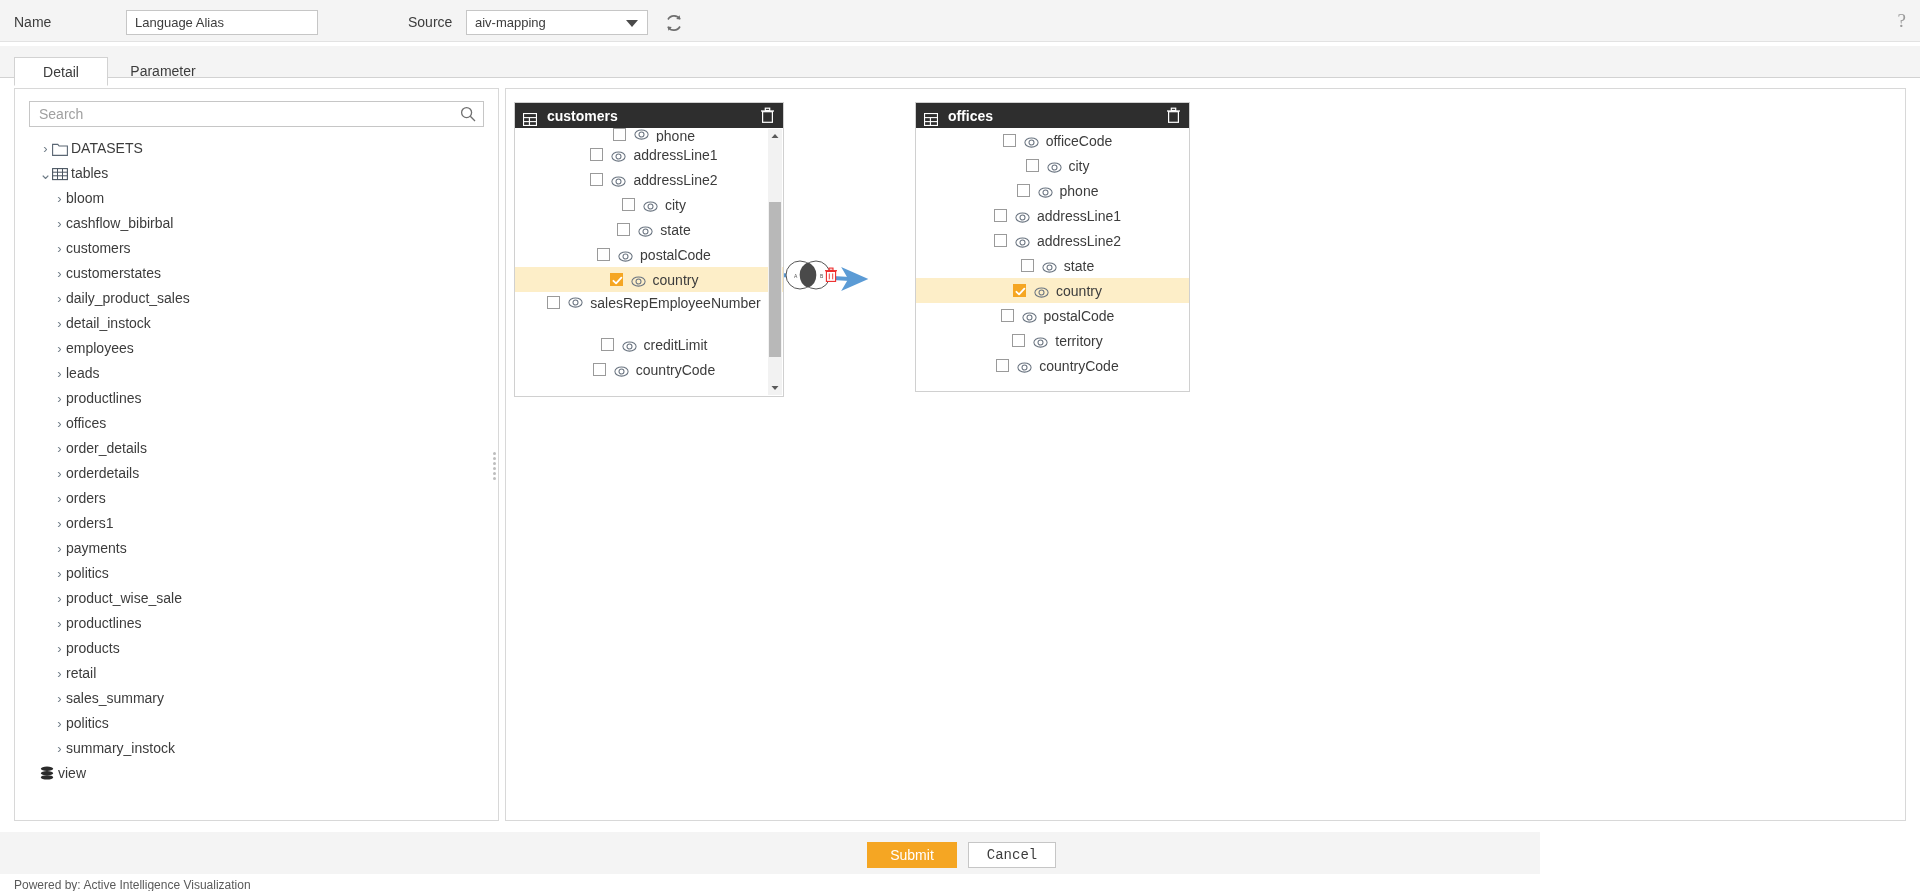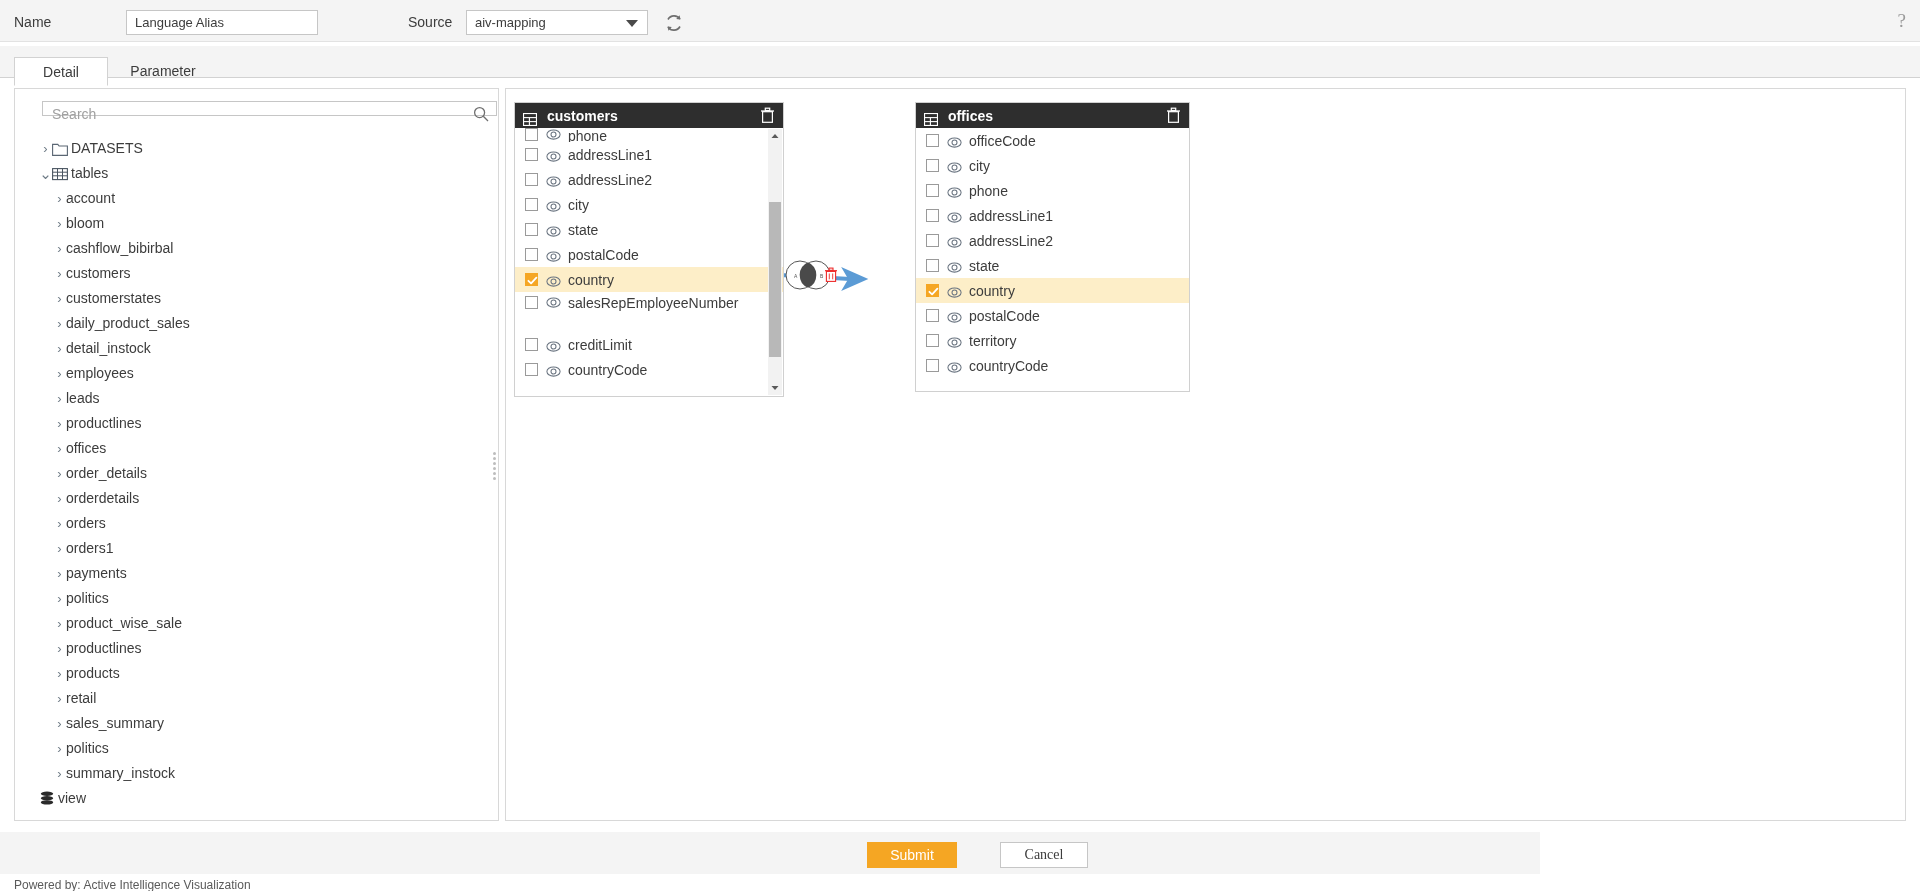--- a/index.html
+++ b/index.html
@@ -152,24 +152,23 @@
 
   
   .leftpanel {
     position: absolute; left: 14px; top: 88px;
     width: 485px; height: 733px;
     background: #fff;
     border: 1px solid #d8d8d8;
   }
   .search-box {
     position: absolute; left: 14px; top: 12px;
-    width: 455px; height: 15px;
+    width: 455px; height: 26px;
     border: 1px solid #c6c6c6;
     background: #fff;
-    margin-left: 13px;
   }
   .search-input {
     position: absolute; left: 0; top: 0;
     width: 420px; height: 24px;
     border: none; outline: none;
     padding-left: 9px;
     font-family: "Liberation Sans", sans-serif;
     font-size: 14px;
     color: #3c3c3c;
     background: transparent;
@@ -258,20 +257,21 @@
   }
   .field-row {
     position: relative;
     height: 25px;
     line-height: 25px;
     padding-left: 10px;
     font-size: 14px;
     color: #3c3c3c;
     white-space: nowrap;
     cursor: pointer;
+    text-align: center;
   }
   .field-row.wrap { height: 40px; line-height: 20px; white-space: normal; }
   .field-row.sel { background: #fdeec8; }
   .cb {
     display: inline-block; vertical-align: middle;
     width: 13px; height: 13px;
     border: 1px solid #9a9a9a;
     background: #fff;
     margin-right: 8px;
     position: relative; top: -1px;
@@ -330,24 +330,23 @@
     font-family: "Liberation Sans", sans-serif;
     font-size: 14px;
     cursor: pointer;
   }
   .btn-cancel {
     position: absolute; left: 968px; top: 10px;
     width: 88px; height: 26px;
     background: #fff;
     border: 1px solid #c6c6c6;
     color: #3c3c3c;
-    font-family: Liberation Serif, serif;
+    font-family: Liberation Mono, monospace;
     font-size: 14px;
     cursor: pointer;
-    margin-left: 32px;
   }
   .powered {
     position: absolute; left: 14px; top: 878px;
     font-size: 12px; color: #5a5a5a;
   }
 </style>
 </head>
 <body>
 
 <div id="app">
@@ -411,21 +410,20 @@
         <div class="tnode lvl0"><span class="chev">›</span><span class="ticon"><svg viewBox="0 0 16 14" width="16" height="14">
               <path d="M0.6 2.4 h5.2 l1.3 1.6 h8.3 v9.4 h-14.8 z" fill="none" stroke="#5a6673" stroke-width="1.1"></path>
             </svg></span><span class="tlabel">DATASETS</span></div>
         <div class="tnode lvl0"><span class="chev" style="font-size: 15px;">⌄</span><span class="ticon"><svg viewBox="0 0 16 14" width="16" height="14">
               <rect x="0.6" y="1.6" width="14.8" height="11" fill="none" stroke="#4a5561" stroke-width="1.1"></rect>
               <line x1="0.6" y1="5.2" x2="15.4" y2="5.2" stroke="#4a5561" stroke-width="1"></line>
               <line x1="0.6" y1="8.8" x2="15.4" y2="8.8" stroke="#4a5561" stroke-width="1"></line>
               <line x1="5.5" y1="1.6" x2="5.5" y2="12.6" stroke="#4a5561" stroke-width="1"></line>
               <line x1="10.5" y1="1.6" x2="10.5" y2="12.6" stroke="#4a5561" stroke-width="1"></line>
             </svg></span><span class="tlabel">tables</span></div>
-        <div class="tnode lvl1"><span class="chev">›</span><span class="tlabel">account</span></div>
         <div class="tnode lvl1"><span class="chev">›</span><span class="tlabel">bloom</span></div>
         <div class="tnode lvl1"><span class="chev">›</span><span class="tlabel">cashflow_bibirbal</span></div>
         <div class="tnode lvl1"><span class="chev">›</span><span class="tlabel">customers</span></div>
         <div class="tnode lvl1"><span class="chev">›</span><span class="tlabel">customerstates</span></div>
         <div class="tnode lvl1"><span class="chev">›</span><span class="tlabel">daily_product_sales</span></div>
         <div class="tnode lvl1"><span class="chev">›</span><span class="tlabel">detail_instock</span></div>
         <div class="tnode lvl1"><span class="chev">›</span><span class="tlabel">employees</span></div>
         <div class="tnode lvl1"><span class="chev">›</span><span class="tlabel">leads</span></div>
         <div class="tnode lvl1"><span class="chev">›</span><span class="tlabel">productlines</span></div>
         <div class="tnode lvl1"><span class="chev">›</span><span class="tlabel">offices</span></div>

